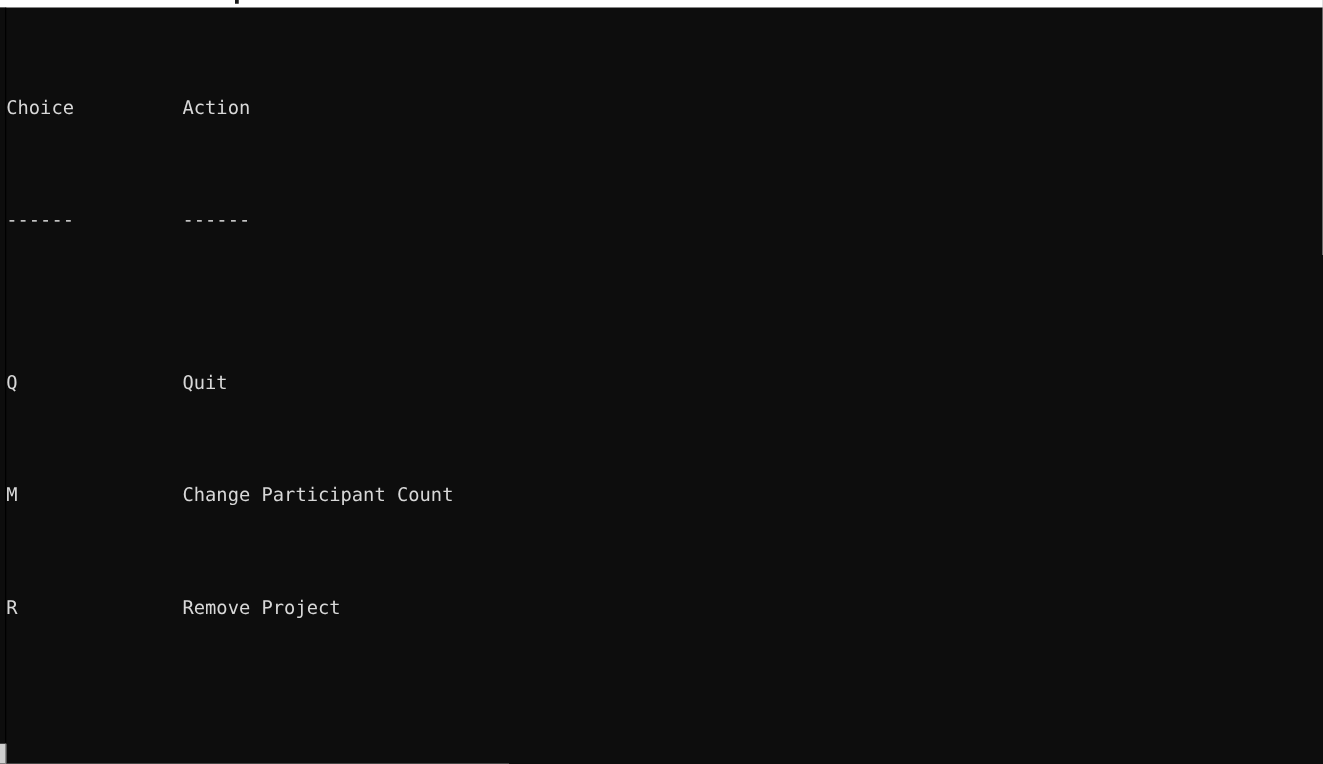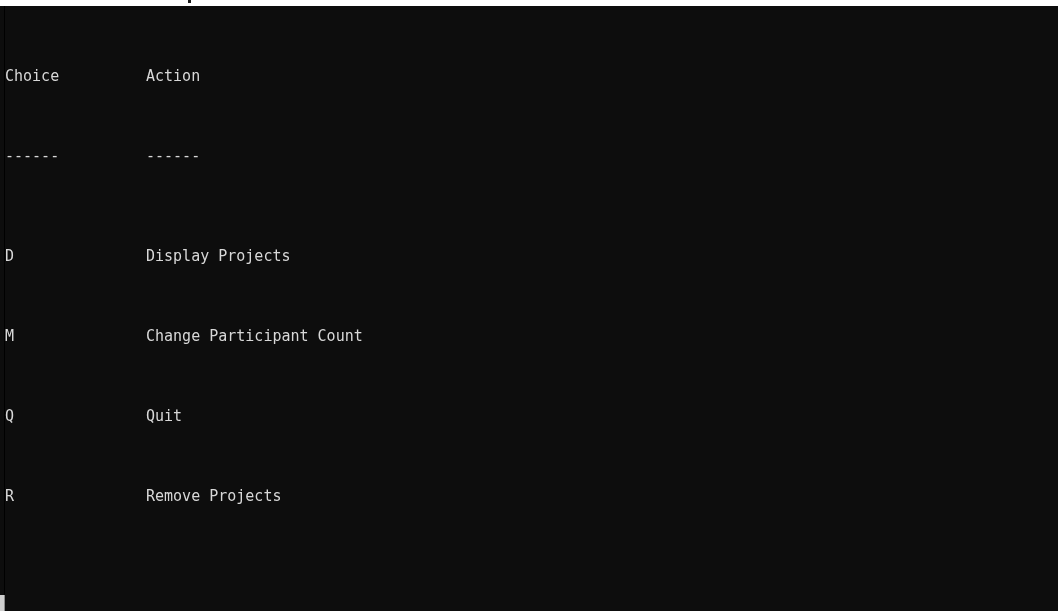--- a/index.html
+++ b/index.html
@@ -88,20 +88,21 @@
     font-size: 15px;
     line-height: 20px;
     white-space: pre;
     letter-spacing: 0px;
   }
   .line {
     height: 20px;
     line-height: 20px;
     white-space: pre;
     display: block;
+    margin-top: 10px;
   }
   .col-choice {
     display: inline-block;
     width: 141px;
   }
   .col-action {
     display: inline-block;
   }
 </style>
 </head>
@@ -119,27 +120,26 @@
     <div id="scrollbar-thumb-edge"></div>
   </div>
 
   <div id="screen-text">
 
     <div class="line"><span class="col-choice">Choice</span><span class="col-action">Action</span></div>
 
     <div class="line"><span class="col-choice">------</span><span class="col-action">------</span></div>
 
 
-    <div class="line"><span class="col-choice">D</span><span class="col-action">Display Projects</span></div>
+
+    <div class="line"><span class="col-choice">Q</span><span class="col-action">Quit</span></div>
 
     <div class="line"><span class="col-choice">M</span><span class="col-action">Change Participant Count</span></div>
 
-    <div class="line"><span class="col-choice">Q</span><span class="col-action">Quit</span></div>
-
-    <div class="line"><span class="col-choice">R</span><span class="col-action">Remove Projects</span></div>
+    <div class="line"><span class="col-choice">R</span><span class="col-action">Remove Project</span></div>
 
     
 
     
     
 
     
 
     
 

